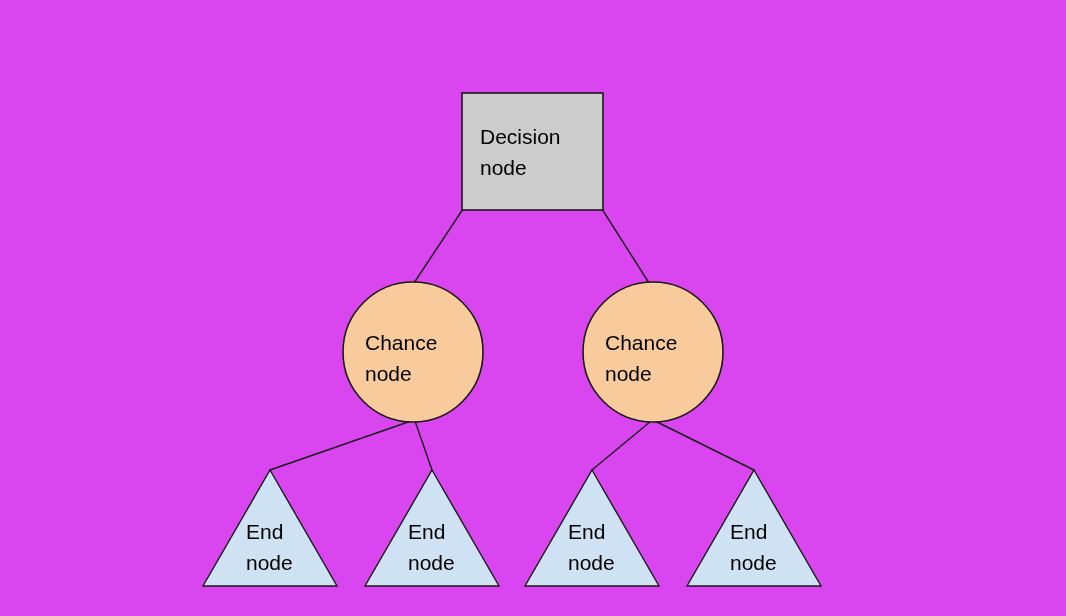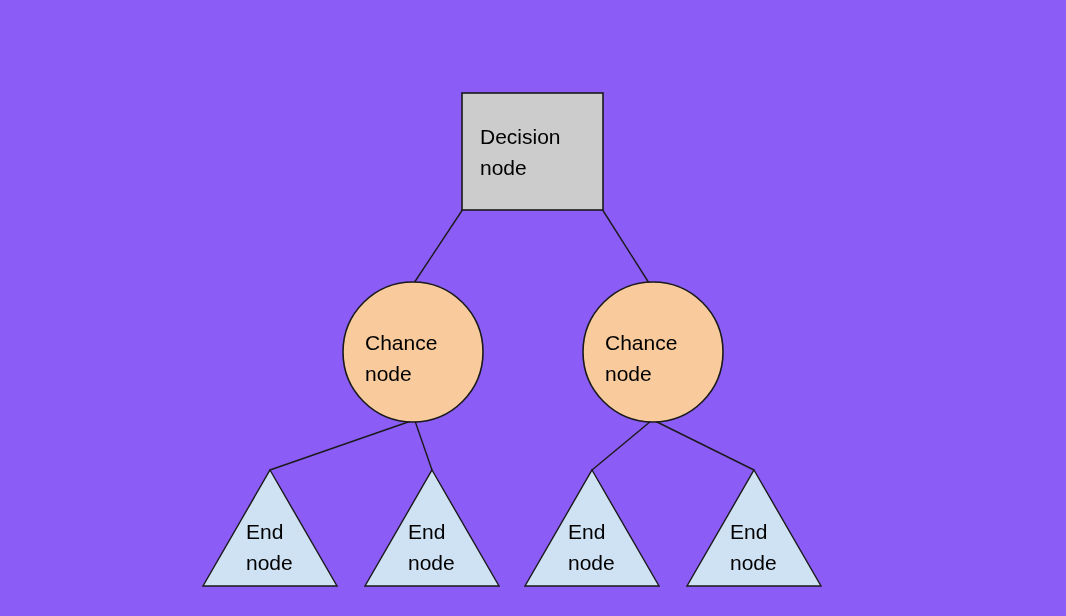--- a/index.html
+++ b/index.html
@@ -4,21 +4,21 @@
 <style>
   html, body {
     margin: 0;
     padding: 0;
     background: #ffffff;
   }
   .stage {
     position: relative;
     width: 1066px;
     height: 616px;
-    background: #8b5cf6;
+    background: #d946ef;
     overflow: hidden;
     font-family: "Liberation Sans", sans-serif;
   }
   .stage svg {
     position: absolute;
     left: 0;
     top: 0;
   }
   .node-label {
     position: absolute;

